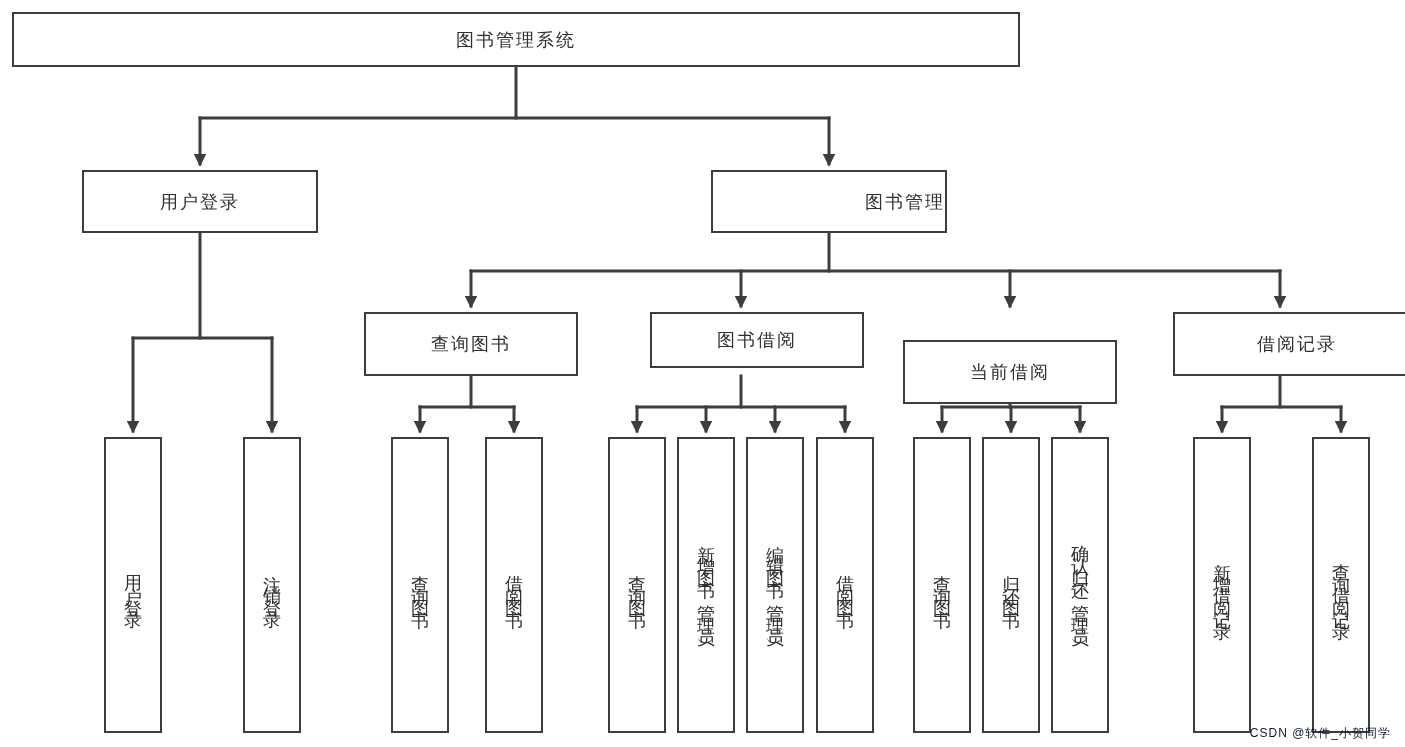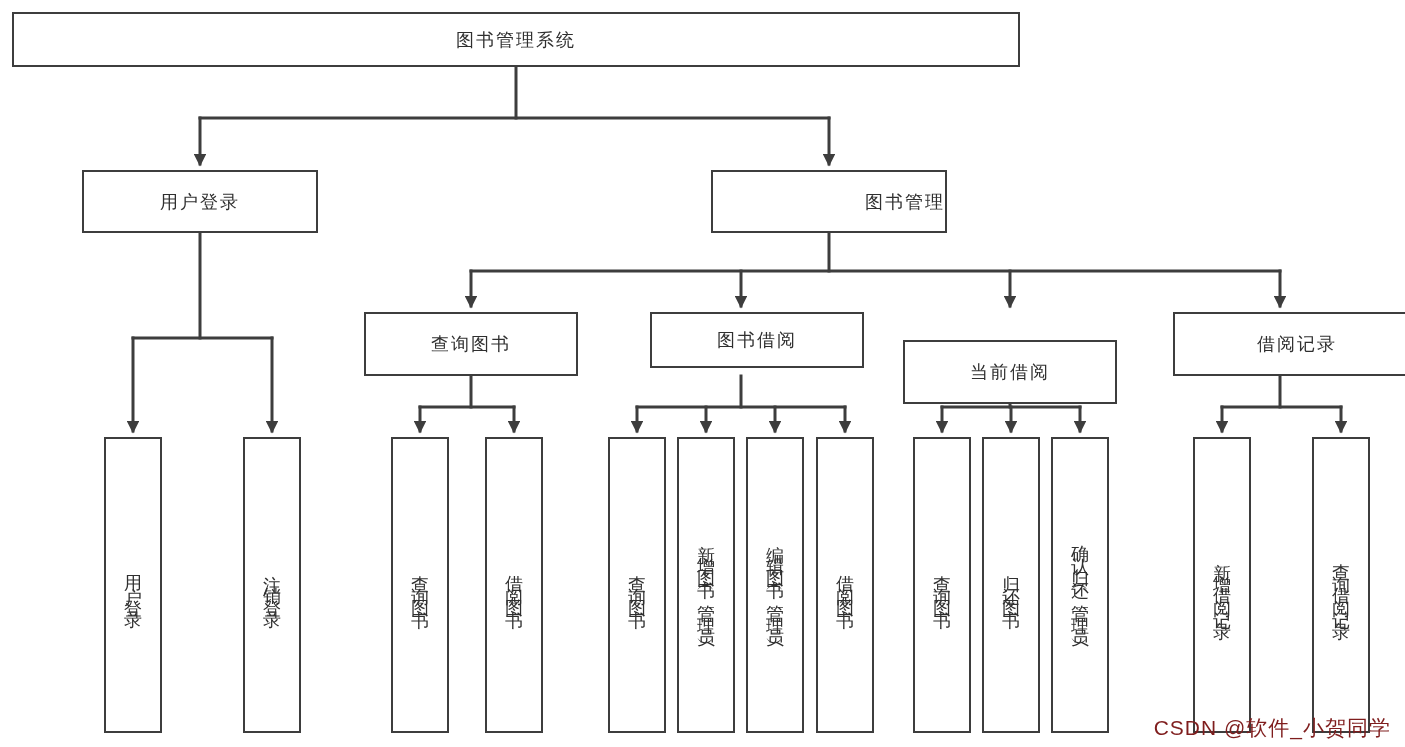--- a/index.html
+++ b/index.html
@@ -60,22 +60,22 @@
   .l-c4 { left: 816px; }
   .l-d1 { left: 913px; }
   .l-d2 { left: 982px; }
   .l-d3 { left: 1051px; }
   .l-e1 { left: 1193px; }
   .l-e2 { left: 1312px; }
   .watermark {
     position: absolute;
     right: 14px;
     bottom: 5px;
-    font-size: 21px;
-    color: #7f1d1d;
+    font-size: 12px;
+    color: #0f172a;
     letter-spacing: 1px;
   }
 </style>
 </head>
 <body>
 
 <div class="stage">
 
   <svg class="connectors" viewBox="0 0 1405 747" xmlns="http://www.w3.org/2000/svg">
     <defs>

